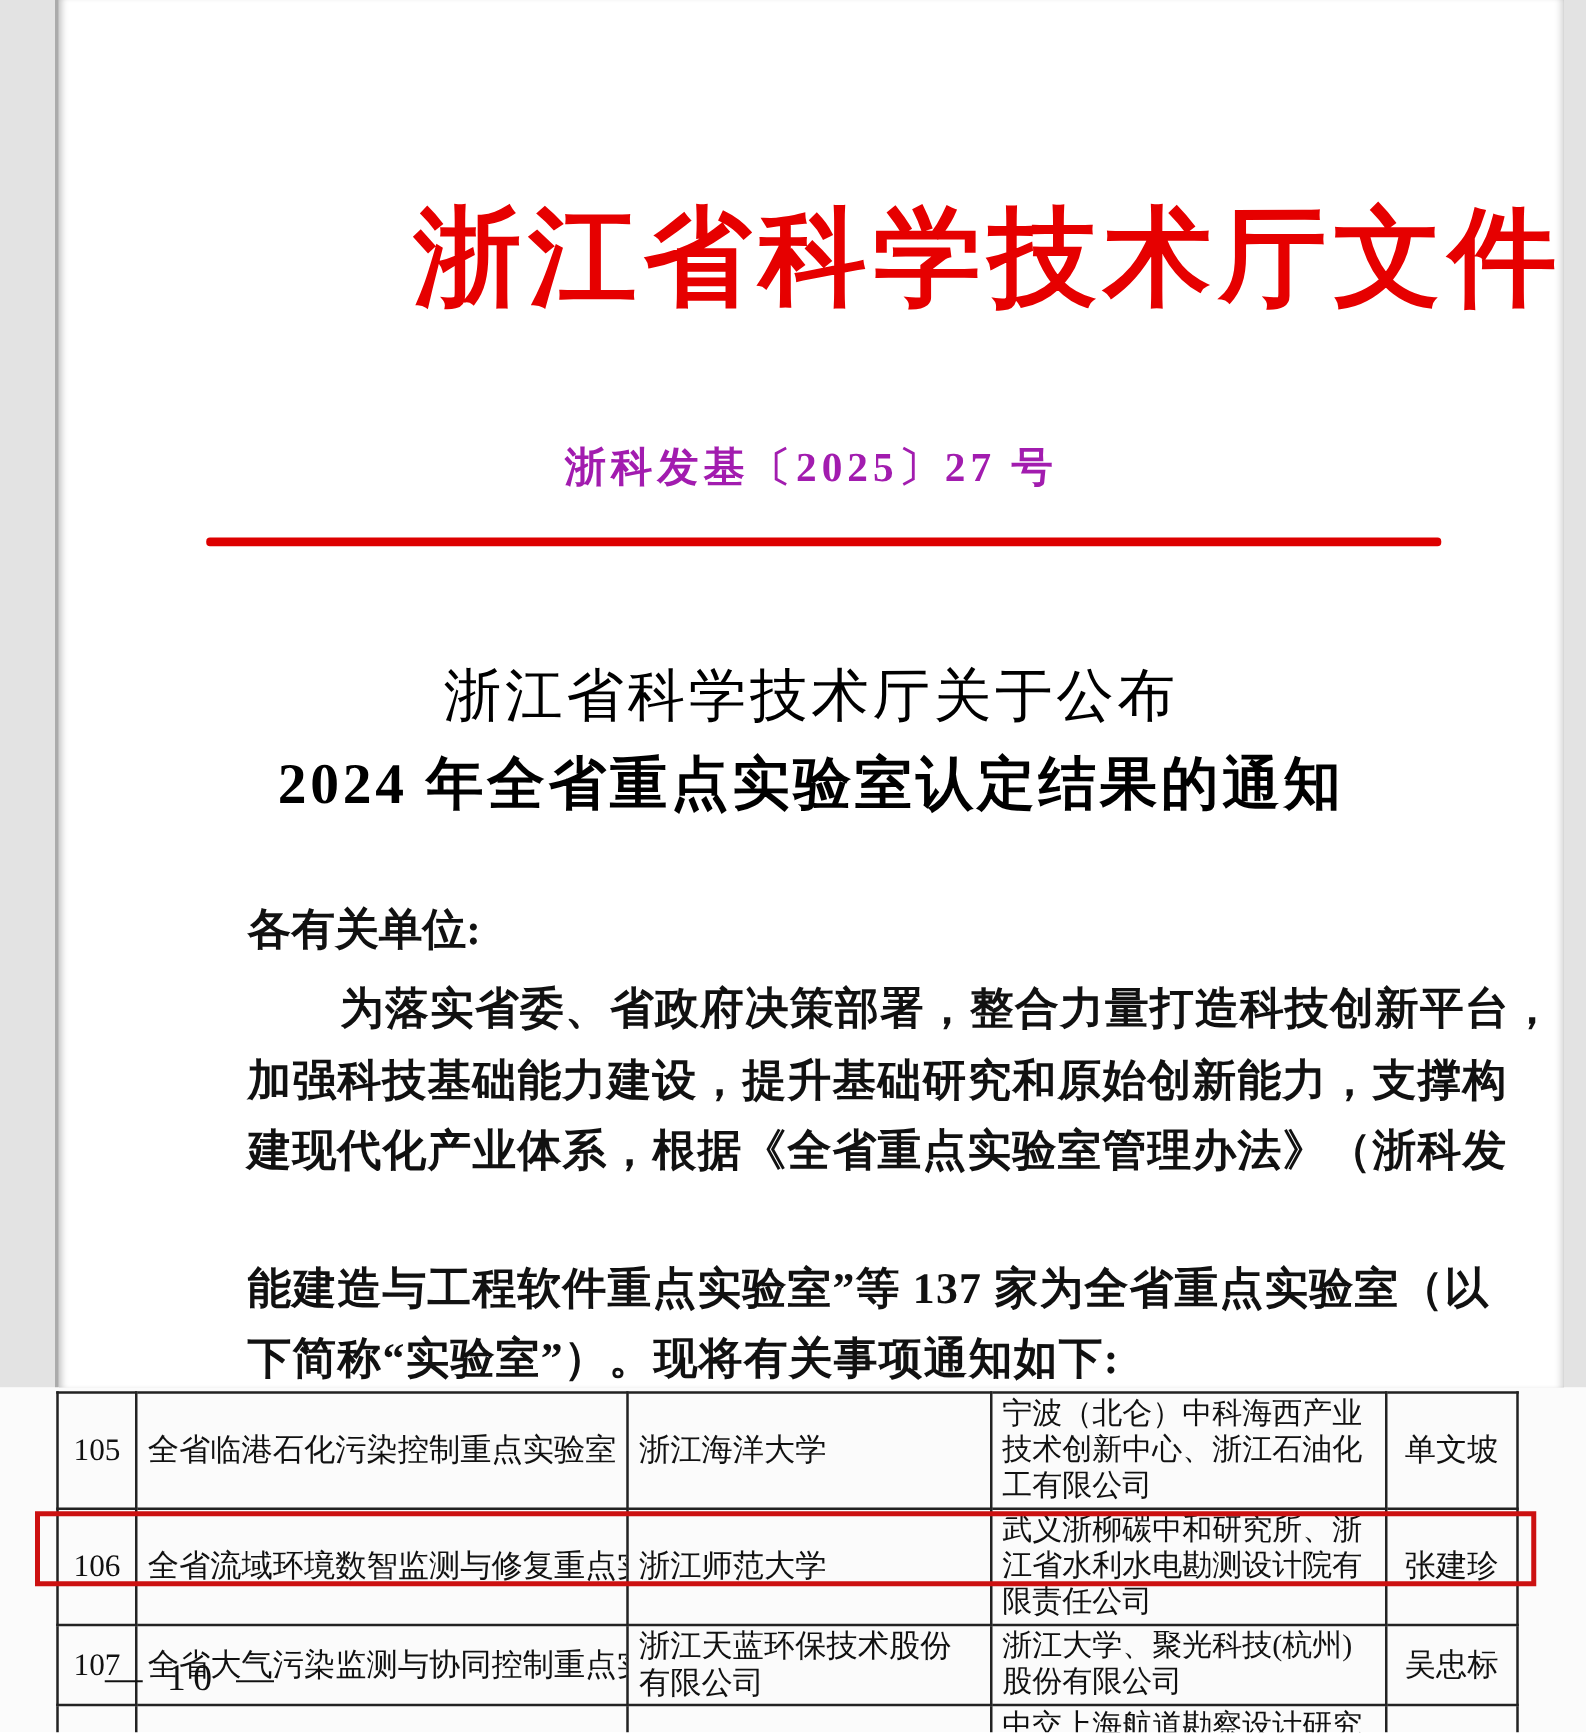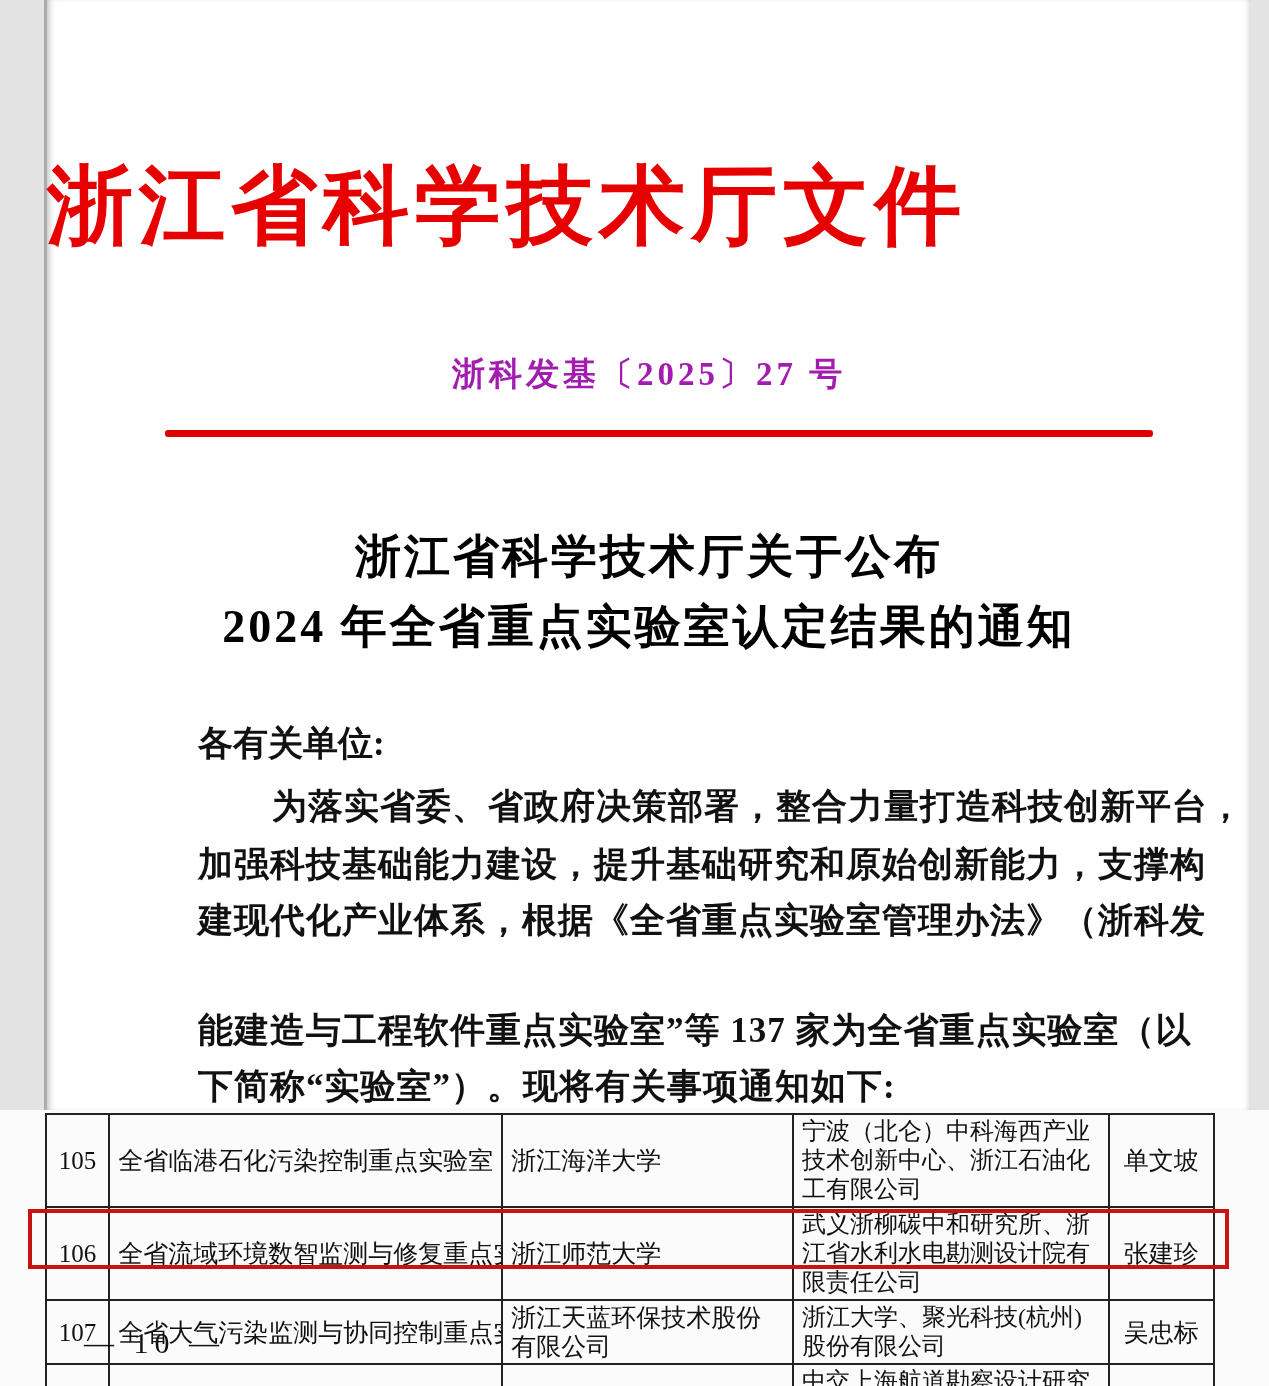--- a/index.html
+++ b/index.html
@@ -14,35 +14,35 @@
     background:#e3e3e3;
   }
   .page {
     position:absolute; left:44px; top:0; width:1207px; height:1110px;
     background:#ffffff;
     border-left:3px solid #ababab;
     box-shadow: inset 6px 0 6px -4px rgba(0,0,0,.25), inset -6px 0 6px -4px rgba(0,0,0,.18);
   }
   .header-title {
     position:absolute; top:148px; left:0; width:100%;
-    text-align:left; font-size:86px; font-weight:bold;
+    text-align:right; font-size:86px; font-weight:bold;
     letter-spacing:6px; white-space:nowrap;
   }
   .doc-number {
     position:absolute; top:352px; left:0; width:100%;
     text-align:center; font-size:33px; font-weight:600; letter-spacing:4px;
     color:#a21caf;
   }
   .red-rule {
     position:absolute; top:430px; left:118px; width:988px; height:7px;
     border-radius:3px;
   }
   .notice-title-1 {
     position:absolute; top:526px; left:0; width:100%;
-    text-align:center; font-size:46px; font-weight:bold; letter-spacing:3px; color:#000;
+    text-align:center; font-size:46px; font-weight:normal; letter-spacing:3px; color:#000;
   }
   .notice-title-2 {
     position:absolute; top:596px; left:0; width:100%;
     text-align:center; font-size:46px; font-weight:bold; letter-spacing:3px; color:#000;
   }
   .salutation {
     position:absolute; top:720px; left:151px;
     font-size:35px; font-weight:600; color:#111;
   }
   .body-line {

